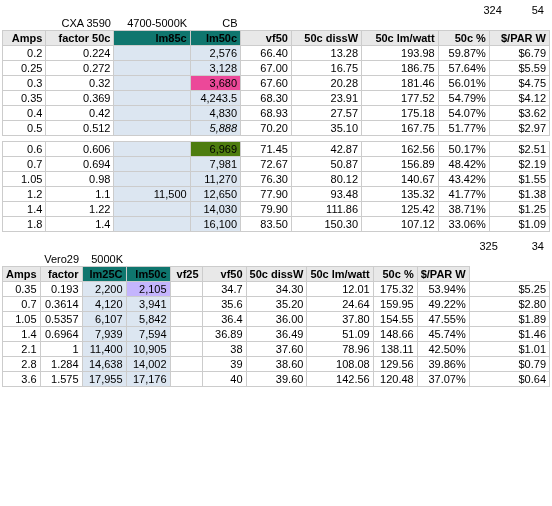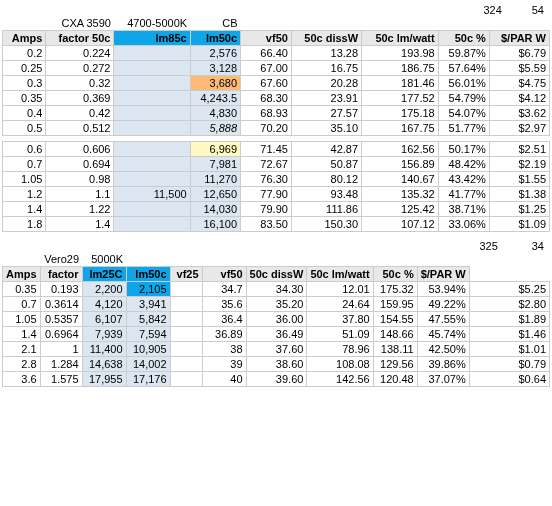--- a/index.html
+++ b/index.html
@@ -26,21 +26,21 @@
       font-size: 11px;
     }
     td:first-child, th:first-child {
       text-align: right;
     }
     .col-header {
       background: #e8e8e8;
       font-weight: bold;
     }
     .blue-bg {
-      background: #0ea5e9;
+      background: #0f766e;
     }
   </style>
 </head>
 <body>
 
 <div class="container">
 
   <div style="display:flex; justify-content:flex-end; padding-right:6px; padding-top:2px; font-size:11px;">
     <span style="margin-right:30px;">324</span>
     <span>54</span>
@@ -92,21 +92,21 @@
           <td>67.00</td>
           <td>16.75</td>
           <td>186.75</td>
           <td>57.64%</td>
           <td>$5.59</td>
         </tr>
         <tr>
           <td>0.3</td>
           <td>0.32</td>
           <td style="background: rgb(220, 230, 241);"></td>
-          <td style="background: #fdba74;">3,680</td>
+          <td style="background: #ec4899;">3,680</td>
           <td>67.60</td>
           <td>20.28</td>
           <td>181.46</td>
           <td>56.01%</td>
           <td>$4.75</td>
         </tr>
         <tr>
           <td>0.35</td>
           <td>0.369</td>
           <td style="background: rgb(220, 230, 241);"></td>
@@ -139,21 +139,21 @@
           <td>51.77%</td>
           <td>$2.97</td>
         </tr>
         <tr>
           <td colspan="9" style="height: 6px; border: none; background: rgb(255, 255, 255);"></td>
         </tr>
         <tr>
           <td>0.6</td>
           <td>0.606</td>
           <td style="background: rgb(220, 230, 241);"></td>
-          <td style="background: #fef9c3;">6,969</td>
+          <td style="background: #4d7c0f;">6,969</td>
           <td>71.45</td>
           <td>42.87</td>
           <td>162.56</td>
           <td>50.17%</td>
           <td>$2.51</td>
         </tr>
         <tr>
           <td>0.7</td>
           <td>0.694</td>
           <td style="background: rgb(220, 230, 241);"></td>
@@ -243,21 +243,21 @@
         <td class="col-header">50c lm/watt</td>
         <td class="col-header">50c %</td>
         <td class="col-header">$/PAR W</td>
       </tr>
     </thead>
     <tbody id="section2-body">
     <tr>
           <td>0.35</td>
           <td>0.193</td>
           <td style="background: rgb(220, 230, 241);">2,200</td>
-          <td style="background: #0ea5e9;">2,105</td>
+          <td style="background: #c4b5fd;">2,105</td>
           <td></td>
           <td>34.7</td>
           <td>34.30</td>
           <td>12.01</td>
           <td>175.32</td>
           <td>53.94%</td>
           <td>$5.25</td>
         </tr>
         <tr>
           <td>0.7</td>

